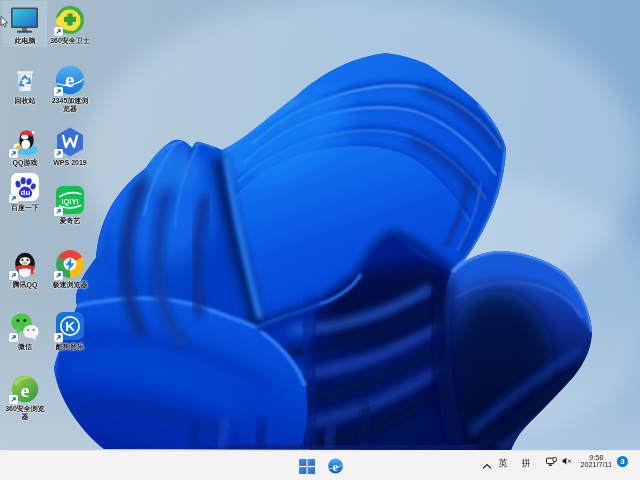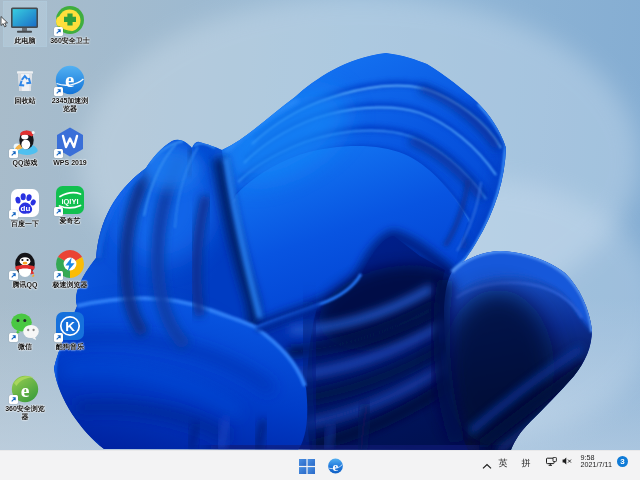--- a/index.html
+++ b/index.html
@@ -303,21 +303,21 @@
       <path d="M15,0.5 L28,8 L28,22 L15,29.5 L2,22 L2,8 Z" fill="#3a6fd8"></path>
       <path d="M8,9 L11,20 L15,11.5 L19,20 L22,9" stroke="#fff" stroke-width="2.4" fill="none" stroke-linecap="round" stroke-linejoin="round"></path>
     </svg><div class="lnk">
           <svg width="7" height="7">
             <path d="M1.7,5.3 L4.9,2.1 M2.7,1.8 h2.5 v2.5" stroke="#1565c0" stroke-width="1.05" fill="none"></path>
           </svg>
         </div></div>
     <div class="lbl">WPS 2019</div>
   </div>
 
-  <div class="ico" style="left:3px;top:188px;">
+  <div class="ico" style="left:3px;top:172px;">
     <div class="img"><svg width="30" height="30">
       <rect x="1" y="1" width="28" height="28" rx="6.5" fill="#fff"></rect>
       <g fill="#2932e1">
         <ellipse cx="8" cy="12.2" rx="2.5" ry="3.4" transform="rotate(-12 8 12.2)"></ellipse>
         <ellipse cx="13.2" cy="8.8" rx="2.6" ry="3.5"></ellipse>
         <ellipse cx="19" cy="9.6" rx="2.6" ry="3.4" transform="rotate(10 19 9.6)"></ellipse>
         <ellipse cx="23.2" cy="14.4" rx="2.4" ry="3.1" transform="rotate(28 23.2 14.4)"></ellipse>
         <path d="M9.2,19.2 C10.6,15.8 13,14.2 15.6,14.4 C18.4,14.6 20.6,16.4 21.8,19.4 C23,22.6 21,25.4 17.8,25.6 C14,25.9 12.2,25.6 10.6,24.2 C9,22.8 8.4,21.2 9.2,19.2 Z"></path>
       </g>
       <text x="15.4" y="23.2" font-size="8" font-weight="bold" fill="#fff" text-anchor="middle">du</text>
@@ -465,15 +465,15 @@
   <svg style="position:absolute;left:546px;top:5.5px;" width="11" height="9" viewBox="0 0 11 9">
     <rect x="0.5" y="1.2" width="7.6" height="5.4" rx="0.8" fill="none" stroke="#1b1b1b" stroke-width="1"></rect>
     <path d="M2.6,8.3 h3.4" stroke="#1b1b1b" stroke-width="1"></path>
     <path d="M4.3,6.6 v1.7" stroke="#1b1b1b" stroke-width="1"></path>
     <rect x="7" y="0.4" width="3.4" height="4.2" rx="0.8" fill="#f3f3f4" stroke="#1b1b1b" stroke-width="0.9"></rect>
   </svg>
   <svg style="position:absolute;left:561.5px;top:5.8px;" width="10" height="8" viewBox="0 0 10 8">
     <path d="M0.6,2.6 h1.5 l2.2,-2 v6.8 l-2.2,-2 h-1.5 Z" fill="#1b1b1b"></path>
     <path d="M6,2.6 l3,3 M9,2.6 l-3,3" stroke="#1b1b1b" stroke-width="0.9"></path>
   </svg>
-  <div style="position:absolute;right:28px;top:2.5px;text-align:left;font-size:7.2px;line-height:7.8px;color:#1b1b1b;">9:58<br>2021/7/11</div>
+  <div style="position:absolute;right:28px;top:2.5px;text-align:center;font-size:7.2px;line-height:7.8px;color:#1b1b1b;">9:58<br>2021/7/11</div>
   <div style="position:absolute;left:617px;top:4.5px;width:11px;height:11px;border-radius:50%;background:#0f7bd7;color:#fff;font-size:8px;font-weight:bold;text-align:center;line-height:11px;">3</div>
 </div>
 
 </body></html>

